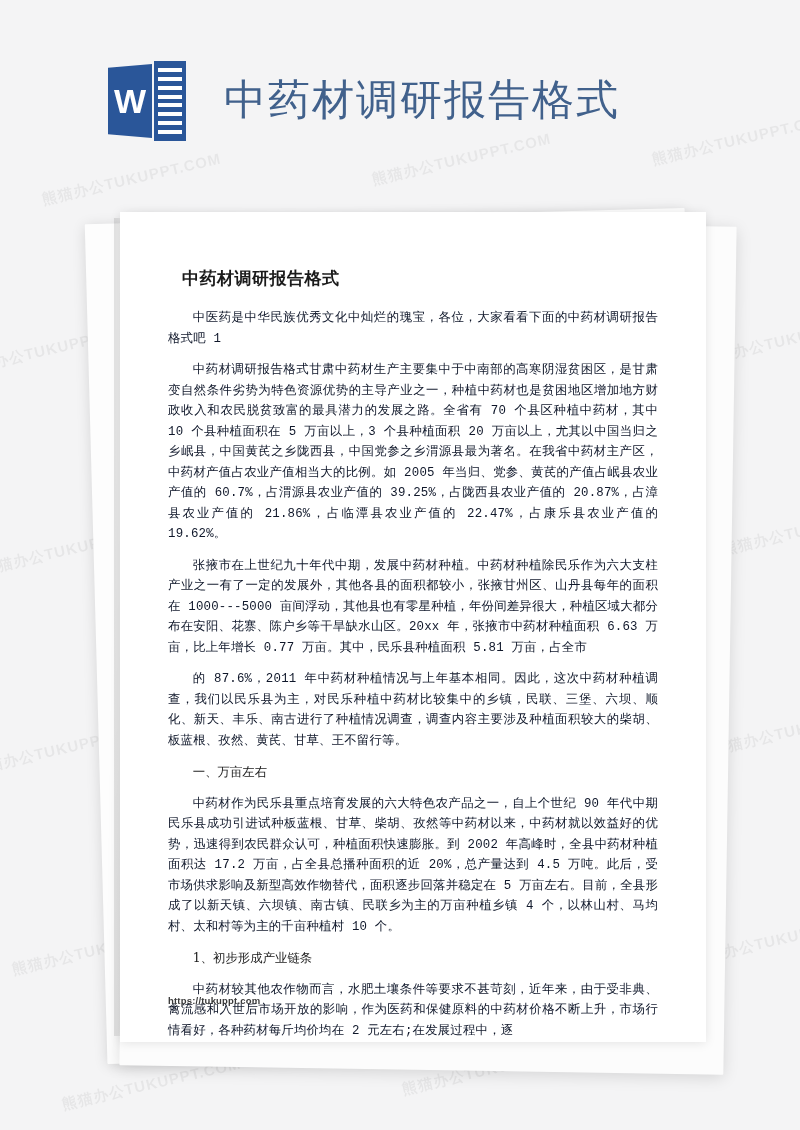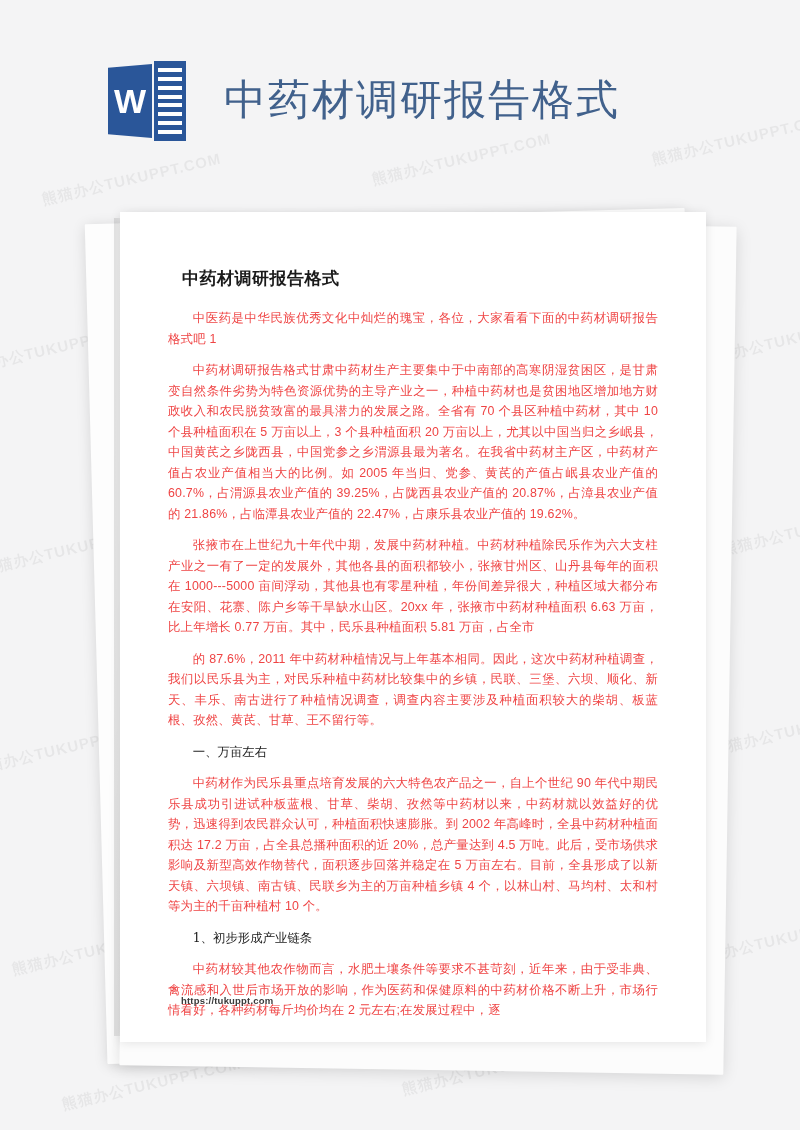--- a/index.html
+++ b/index.html
@@ -154,43 +154,43 @@
   #doc-heading {
     font-family: "DejaVu Serif", serif;
     font-size: 17px;
     font-weight: bold;
     color: #1a1a1a;
     margin: 0 0 18px 14px;
     letter-spacing: 0.5px;
   }
 
   .para {
-    font-family: Liberation Sans, sans-serif;
+    font-family: Liberation Mono, monospace;
     font-size: 12.4px;
     line-height: 20.5px;
-    color: #ef4444;
+    color: #0f172a;
     text-align: justify;
     text-justify: inter-ideograph;
     margin: 0 0 11px 0;
     text-indent: 2em;
     letter-spacing: 0.2px;
   }
   .heading-num {
     font-family: "DejaVu Serif", serif;
     font-size: 12.4px;
     line-height: 20.5px;
     color: #1b1b1b;
     margin: 0 0 11px 0;
     text-indent: 2em;
     font-weight: normal;
   }
 
   #doc-footer-url {
     position: absolute;
-    left: 61px;
+    left: 48px;
     bottom: 36px;
     font-family: "Liberation Sans", sans-serif;
     font-size: 9.5px;
     font-weight: bold;
     color: #3a3a3a;
     letter-spacing: 0.2px;
   }
 
   
   #page-fold-shadow {

